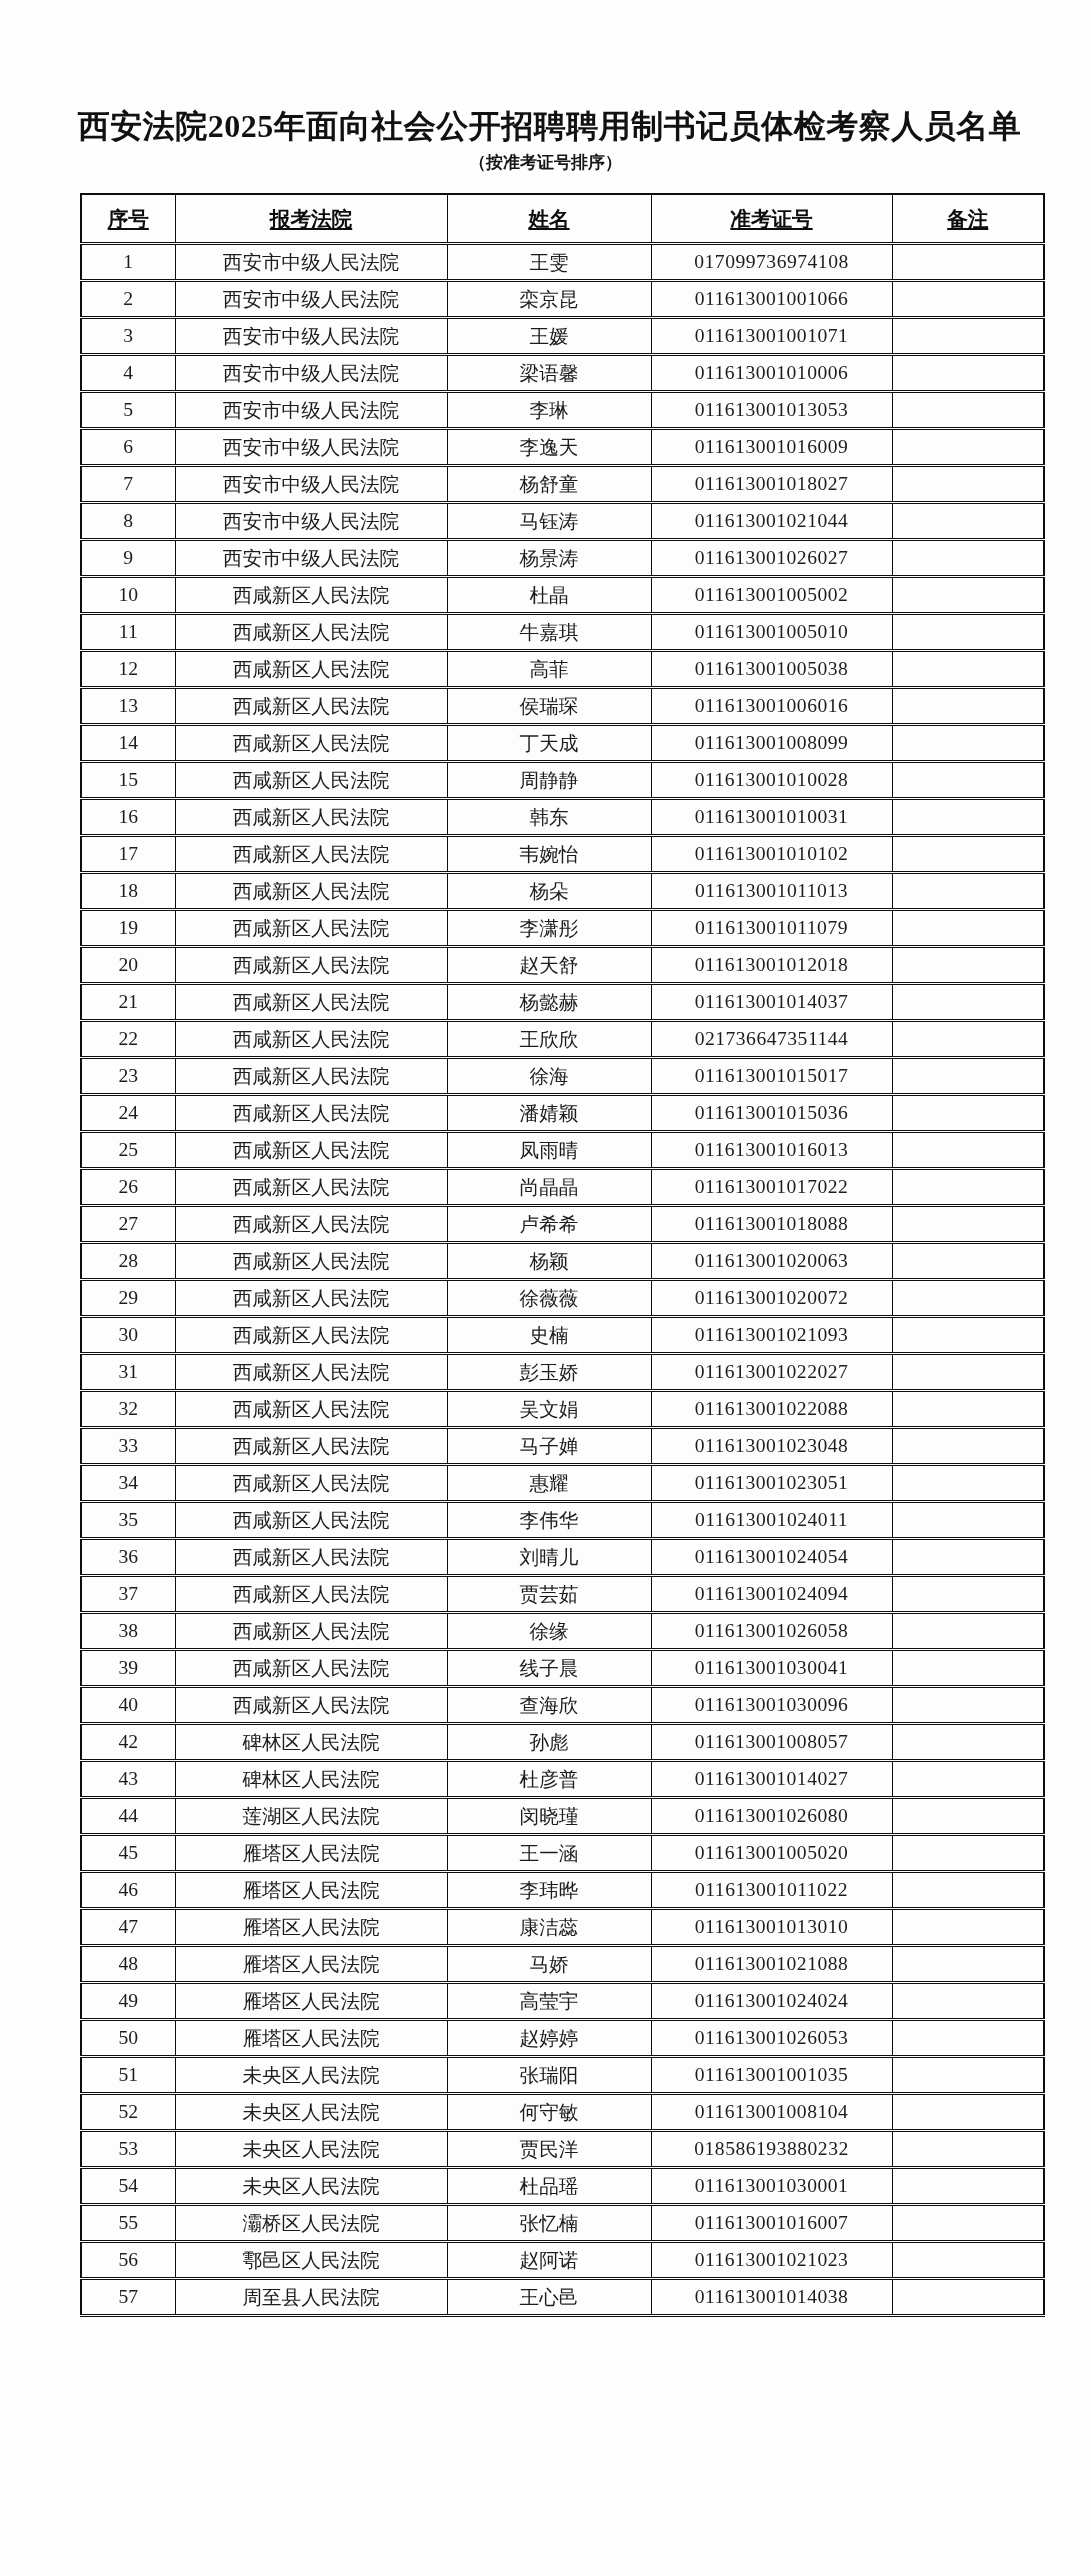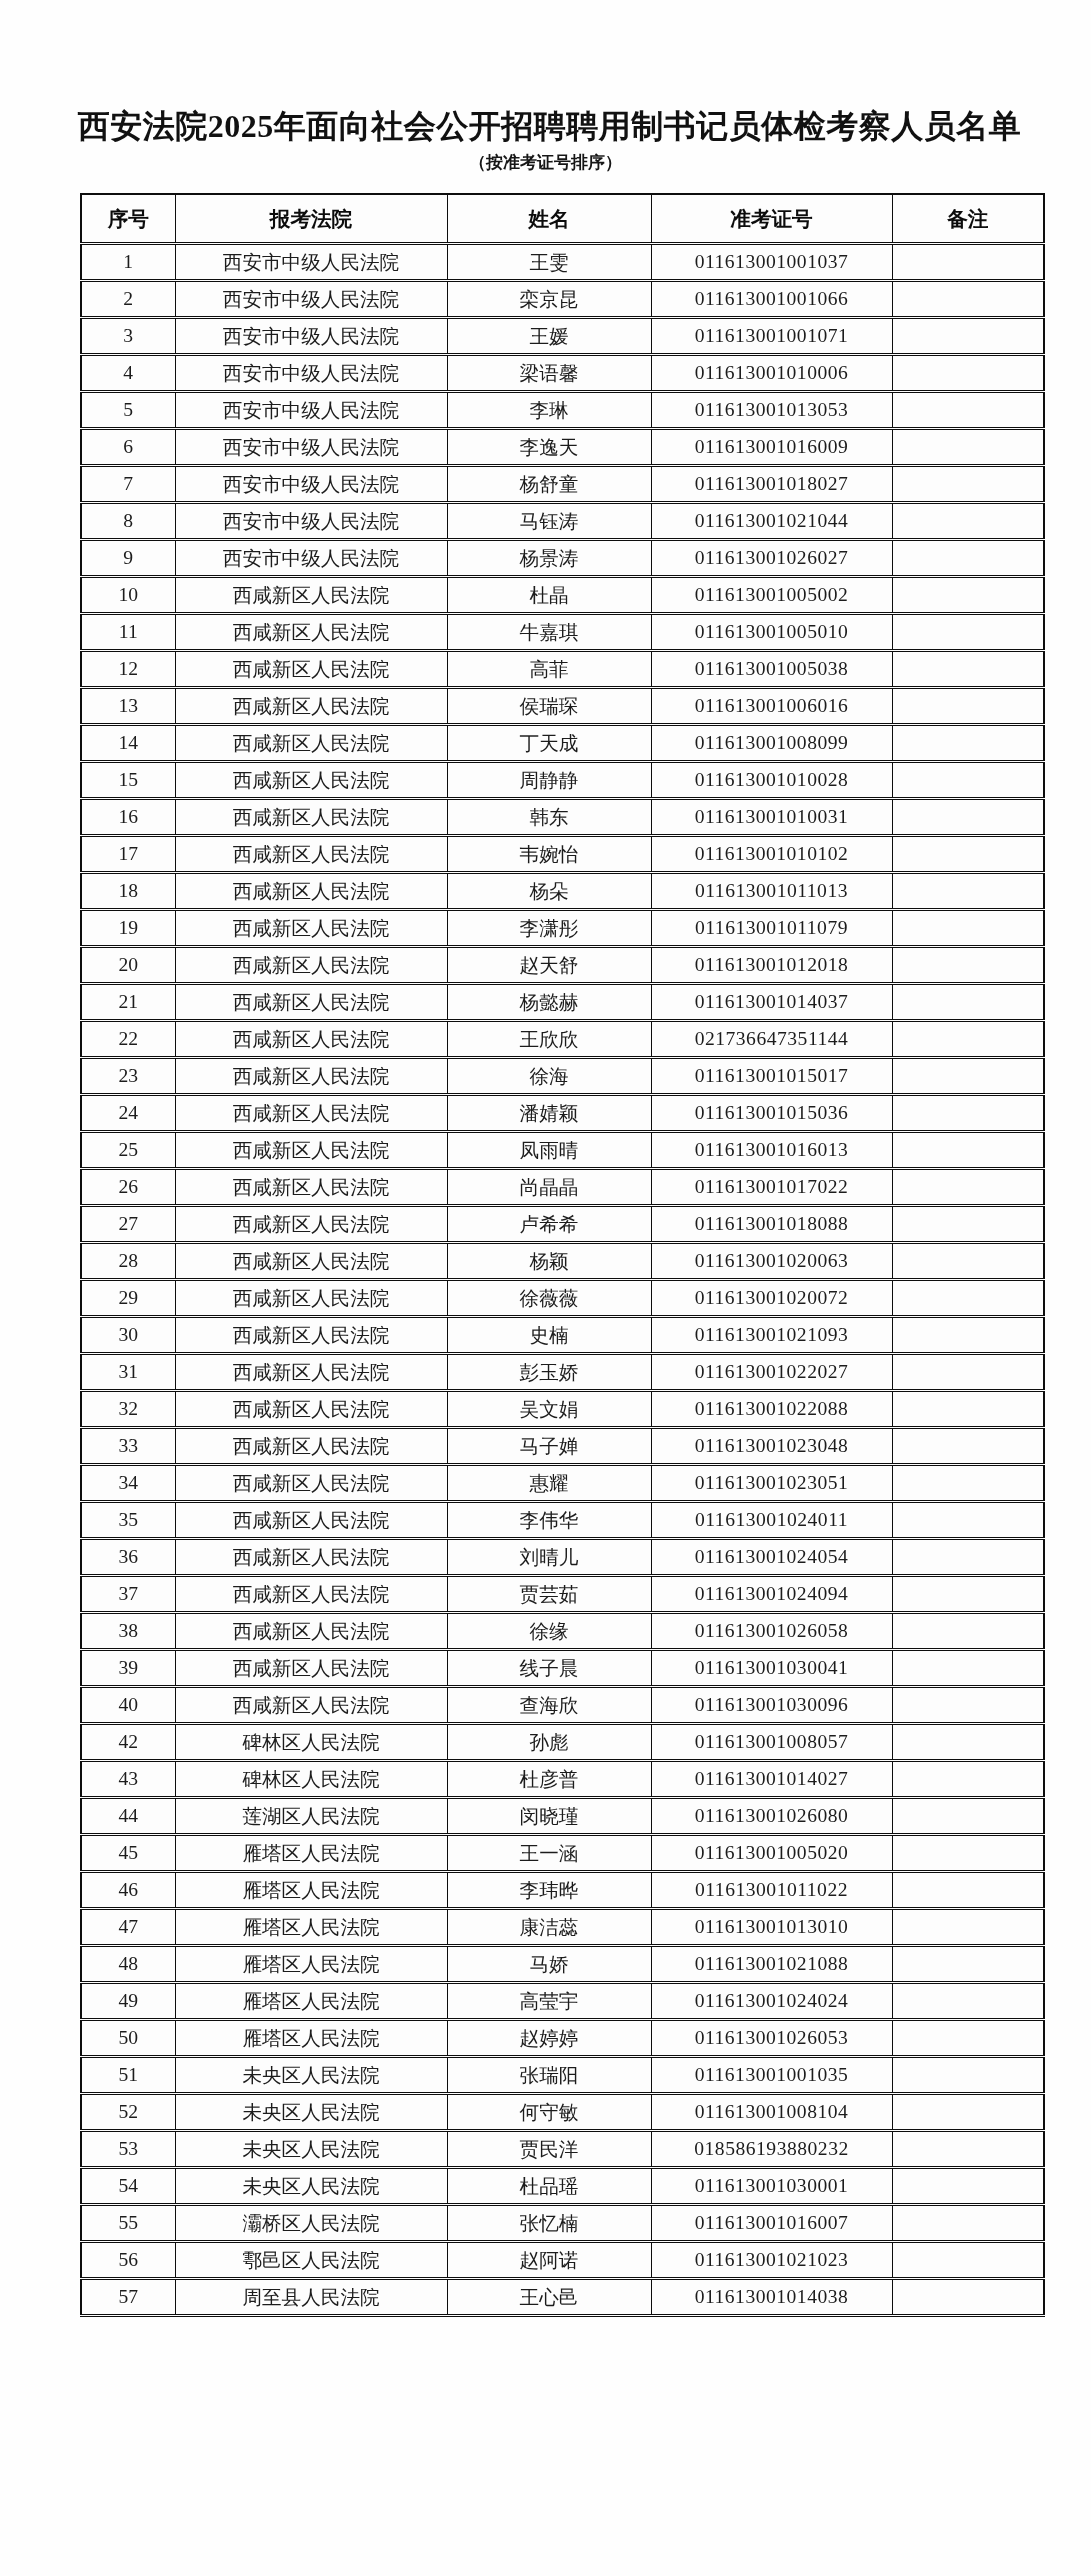--- a/index.html
+++ b/index.html
@@ -57,20 +57,21 @@
   }
   table.roster th:first-child, table.roster td:first-child {
     border-left: none;
   }
   table.roster th {
     height: 47px;
     font-size: 20.6px;
     font-weight: 700;
     color: #0c0c0c;
     font-family: "Liberation Sans", "DejaVu Sans", sans-serif;
+    text-decoration: underline;
   }
   table.roster td {
     height: 34px;
     font-size: 19.6px;
     font-weight: 400;
     color: #1c1c1c;
     font-family: "Liberation Serif", "DejaVu Serif", serif;
   }
   td.col-no {
     font-size: 18.5px;
@@ -104,21 +105,21 @@
         <th>姓名</th>
         <th>准考证号</th>
         <th>备注</th>
       </tr>
     </thead>
     <tbody id="rows">
         <tr>
       <td class="col-no">1</td>
       <td class="col-court">西安市中级人民法院</td>
       <td class="col-name">王雯</td>
-      <td class="col-ticket">011613001001037</td>
+      <td class="col-ticket">017099736974108</td>
       <td class="col-remark"></td>
     </tr>
         <tr>
       <td class="col-no">2</td>
       <td class="col-court">西安市中级人民法院</td>
       <td class="col-name">栾京昆</td>
       <td class="col-ticket">011613001001066</td>
       <td class="col-remark"></td>
     </tr>
         <tr>

